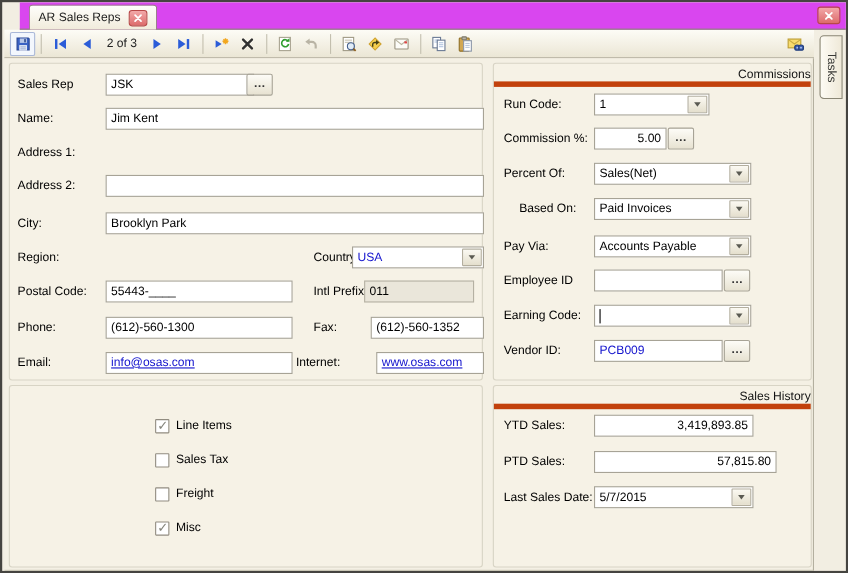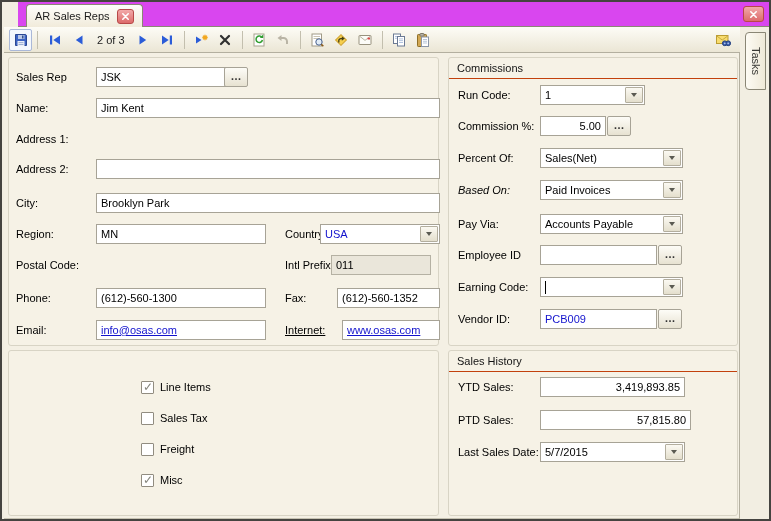--- a/index.html
+++ b/index.html
@@ -41,22 +41,22 @@
                border:1px solid #8a8675; border-radius:4px 0 0 4px;
                display:flex; align-items:center; justify-content:center; }
   .tasks-tab span { writing-mode:vertical-rl; font-size:11px; color:#3a3a36; }
 
   
   .content { position:absolute; left:2px; top:51px; width:736px; height:466px;
              background:#f4f0e4; border-right:1px solid #b3af9f;
              border-bottom:1px solid #c6c2b2; }
 
   .panel { position:absolute; background:#f6f2e6; border:1px solid #d8d4c5; border-radius:3px; }
-  .panel-title { height:21px; padding:4px 0 0 8px; border-bottom:1px solid #c2410c;
-                 color:#141414; }
+  .panel-title { height:21px; padding:4px 0 0 8px; border-bottom:5px solid #c2410c;
+                 color:#141414;text-align:right; }
 
   .lbl { position:absolute; white-space:nowrap; color:#000; }
   .fld { position:absolute; height:20px; border:1px solid #a7a396; background:#fff;
          font-family:"Liberation Sans",sans-serif; font-size:11px; padding:2px 4px; color:#000; }
   .fld.right { text-align:right; }
   .fld.blue { color:#1313cd; }
   .fld.readonly { background:#eae6da; border-color:#b5b1a3; }
   .linkfld { display:flex; align-items:center; }
   .link { color:#1313cd; text-decoration:underline; cursor:pointer; white-space:nowrap; }
 
@@ -238,41 +238,41 @@
 
     <span class="lbl" style="left:7px;top:75px;">Address 1:</span>
 
     <span class="lbl" style="left:7px;top:105px;">Address 2:</span>
     <input class="fld" style="left: 87px; top: 101px; width: 344px;" value="">
 
     <span class="lbl" style="left:7px;top:139px;">City:</span>
     <input class="fld" style="left: 87px; top: 135px; width: 344px;" value="Brooklyn Park">
 
     <span class="lbl" style="left:7px;top:170px;">Region:</span>
-    <input class="fld" style="left: 87px; top: 166px; width: 170px;" value="MN">
     <span class="lbl" style="left:276px;top:170px;">Country:</span>
     <div class="combo" style="left:311px;top:166px;width:120px;">
       <span class="combo-val blue">USA</span>
       <span class="combo-btn"></span>
     </div>
 
     <span class="lbl" style="left:7px;top:201px;">Postal Code:</span>
+    <input class="fld" style="left: 87px; top: 197px; width: 170px;" value="55443-____">
     <span class="lbl" style="left:276px;top:201px;">Intl Prefix:</span>
     <input class="fld readonly" style="left: 322px; top: 197px; width: 100px;" readonly="" value="011">
 
     <span class="lbl" style="left:7px;top:234px;">Phone:</span>
     <input class="fld" style="left: 87px; top: 230px; width: 170px;" value="(612)-560-1300">
     <span class="lbl" style="left:276px;top:234px;">Fax:</span>
     <input class="fld" style="left: 328px; top: 230px; width: 103px;" value="(612)-560-1352">
 
     <span class="lbl" style="left:7px;top:266px;">Email:</span>
     <div class="fld linkfld" style="left:87px;top:262px;width:170px;">
       <span class="link">info@osas.com</span>
     </div>
-    <span class="lbl" style="left:276px;top:266px;text-decoration:underline;">Internet:</span>
+    <span class="lbl" style="left:260px;top:266px;">Internet:</span>
     <div class="fld linkfld" style="left:333px;top:262px;width:98px;">
       <span class="link">www.osas.com</span>
     </div>
   </div>
 
   <div class="panel" style="left:446px;top:55px;width:290px;height:289px;">
     <div class="panel-title">Commissions</div>
 
     <span class="lbl" style="left:9px;top:31px;">Run Code:</span>
     <div class="combo" style="left:91px;top:27px;width:105px;">
@@ -283,21 +283,21 @@
     <span class="lbl" style="left:9px;top:62px;">Commission %:</span>
     <input class="fld right" style="left: 91px; top: 58px; width: 66px;" value="5.00">
     <div class="btn-ellipsis" style="left:158px;top:58px;">…</div>
 
     <span class="lbl" style="left:9px;top:94px;">Percent Of:</span>
     <div class="combo" style="left:91px;top:90px;width:143px;">
       <span class="combo-val">Sales(Net)</span>
       <span class="combo-btn"></span>
     </div>
 
-    <span class="lbl" style="left:9px;top:126px;font-style:italic;">Based On:</span>
+    <span class="lbl" style="left:23px;top:126px;">Based On:</span>
     <div class="combo" style="left:91px;top:122px;width:143px;">
       <span class="combo-val">Paid Invoices</span>
       <span class="combo-btn"></span>
     </div>
 
     <span class="lbl" style="left:9px;top:160px;">Pay Via:</span>
     <div class="combo" style="left:91px;top:156px;width:143px;">
       <span class="combo-val">Accounts Payable</span>
       <span class="combo-btn"></span>
     </div>
@@ -337,21 +337,21 @@
     </div>
   </div>
 
   <div class="panel" style="left:446px;top:348px;width:290px;height:166px;">
     <div class="panel-title">Sales History</div>
 
     <span class="lbl" style="left:9px;top:30px;">YTD Sales:</span>
     <input class="fld right" style="left: 91px; top: 26px; width: 145px;" value="3,419,893.85">
 
     <span class="lbl" style="left:9px;top:63px;">PTD Sales:</span>
-    <input class="fld right" style="left: 91px; top: 59px; width: 151px;" value="57,815.80">
+    <input class="fld right" style="left: 91px; top: 59px; width: 166px;" value="57,815.80">
 
     <span class="lbl" style="left:9px;top:95px;">Last Sales Date:</span>
     <div class="combo" style="left:91px;top:91px;width:145px;">
       <span class="combo-val">5/7/2015</span>
       <span class="combo-btn"></span>
     </div>
   </div>
 
 </div>
 

